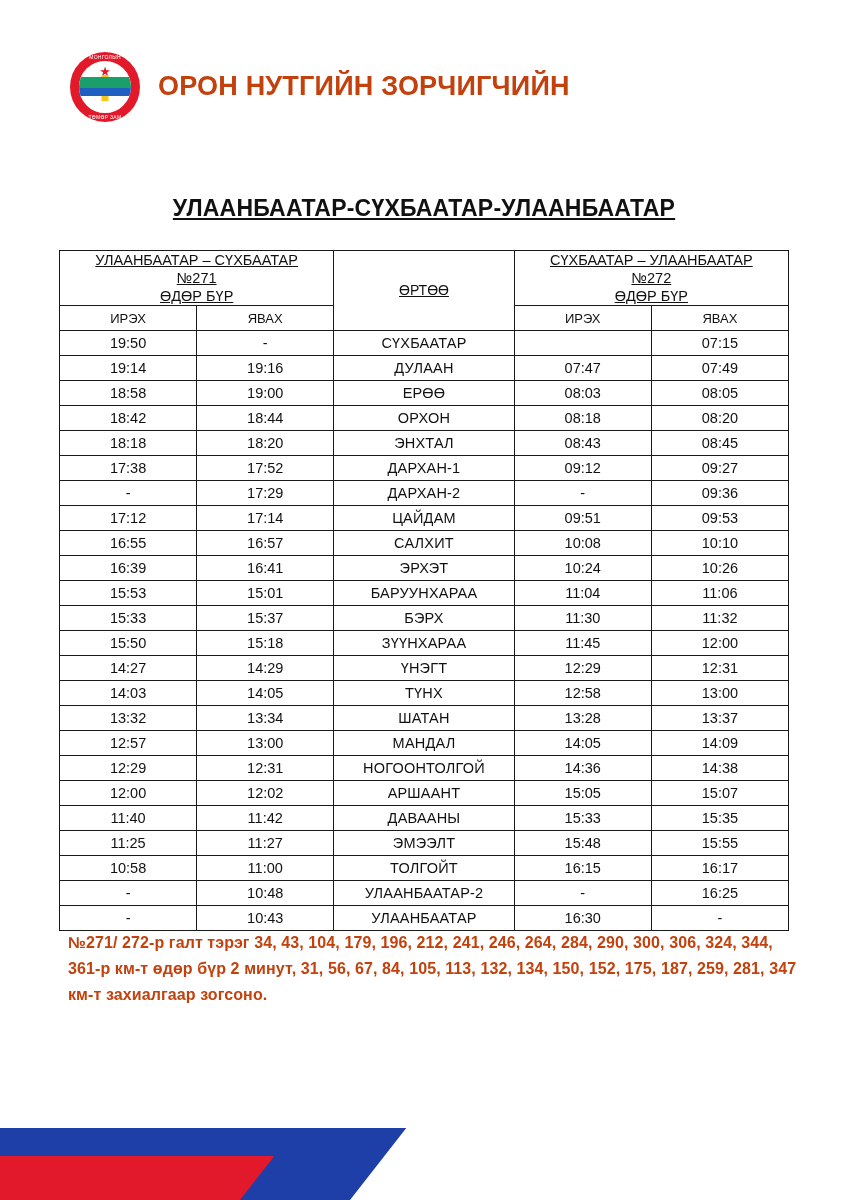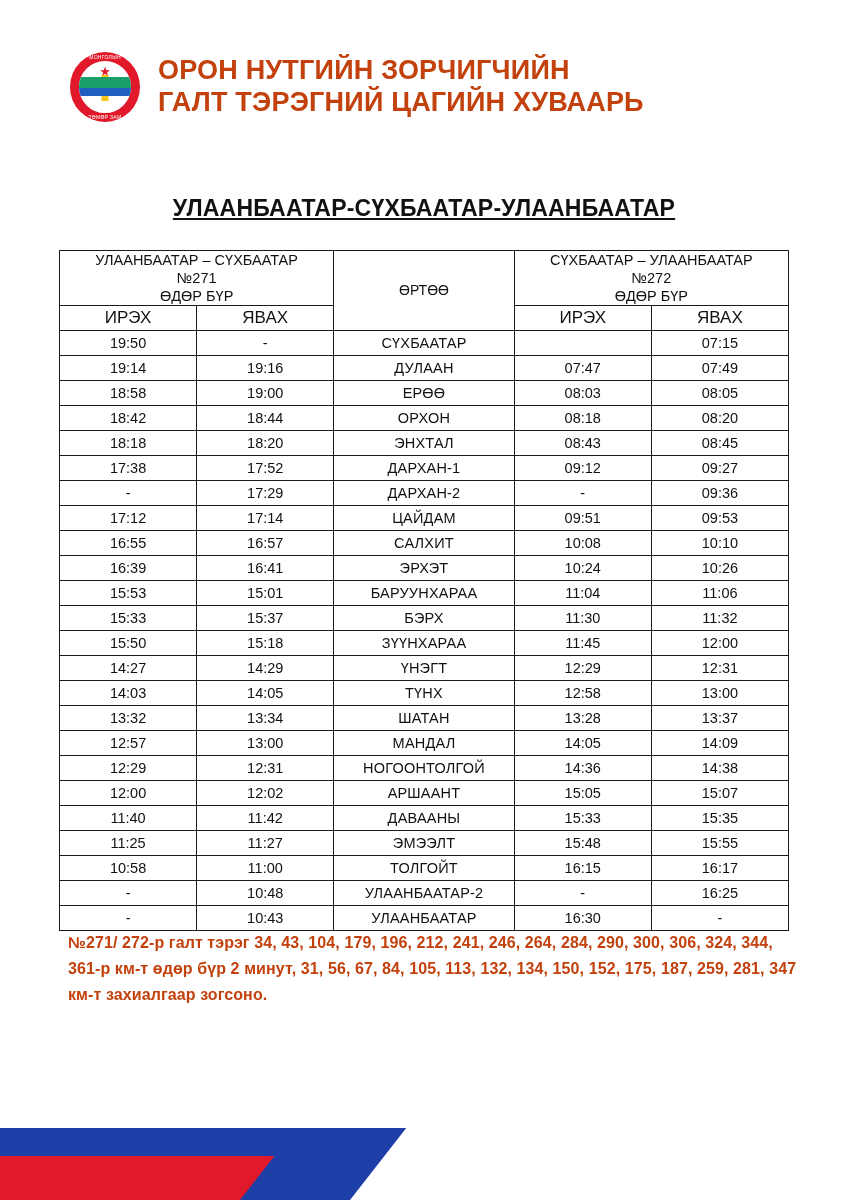--- a/index.html
+++ b/index.html
@@ -140,28 +140,29 @@
     padding: 0;
     height: 24px;
     font-weight: normal;
     color: #111;
   }
   th.grp {
     height: 46px;
     font-size: 14.5px;
     line-height: 1.25;
     font-weight: normal;
+    text-decoration: underline;
   }
   th.station-head {
     width: 180px;
     font-size: 14px;
   }
   th.sub {
     height: 24px;
-    font-size: 17px;
+    font-size: 13px;
   }
   .red {
     color: #e1192a;
   }
   td.col-time { width: 137px; }
   td.col-station {
     width: 180px;
     letter-spacing: .2px;
   }
 
@@ -220,21 +221,20 @@
     <div class="txt-bot">ТӨМӨР ЗАМ</div>
     <div class="inner">
       <div class="star">★</div>
       <div class="soyombo"></div>
       <div class="band"></div>
       <div class="band2"></div>
     </div>
   </div>
   <div class="header-title">
     <div>ОРОН НУТГИЙН ЗОРЧИГЧИЙН</div>
-    <div>ГАЛТ ТЭРЭГНИЙ ЦАГИЙН ХУВААРЬ</div>
   </div>
 </div>
 
 <div class="route-title">УЛААНБААТАР-СҮХБААТАР-УЛААНБААТАР</div>
 
 <div class="tbl-wrap">
   <table class="sched">
     <thead>
       <tr>
         <th class="grp" colspan="2">

